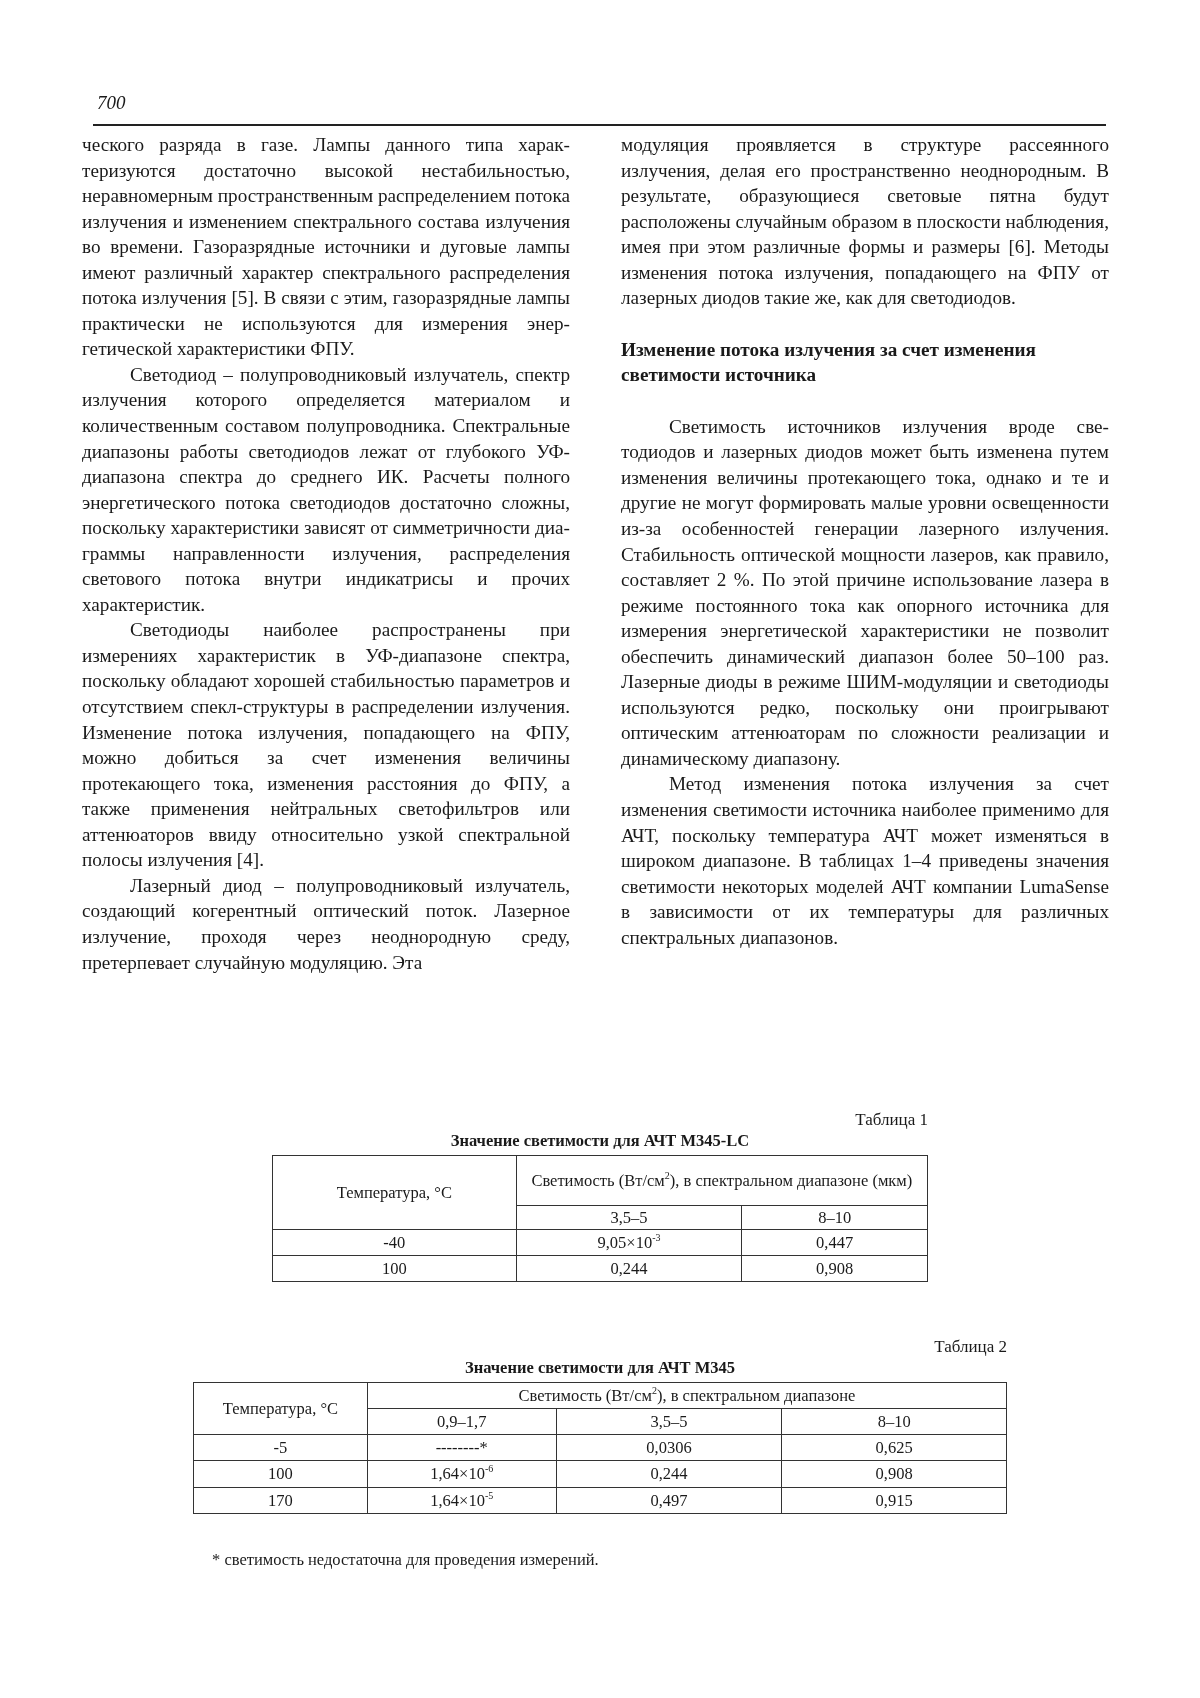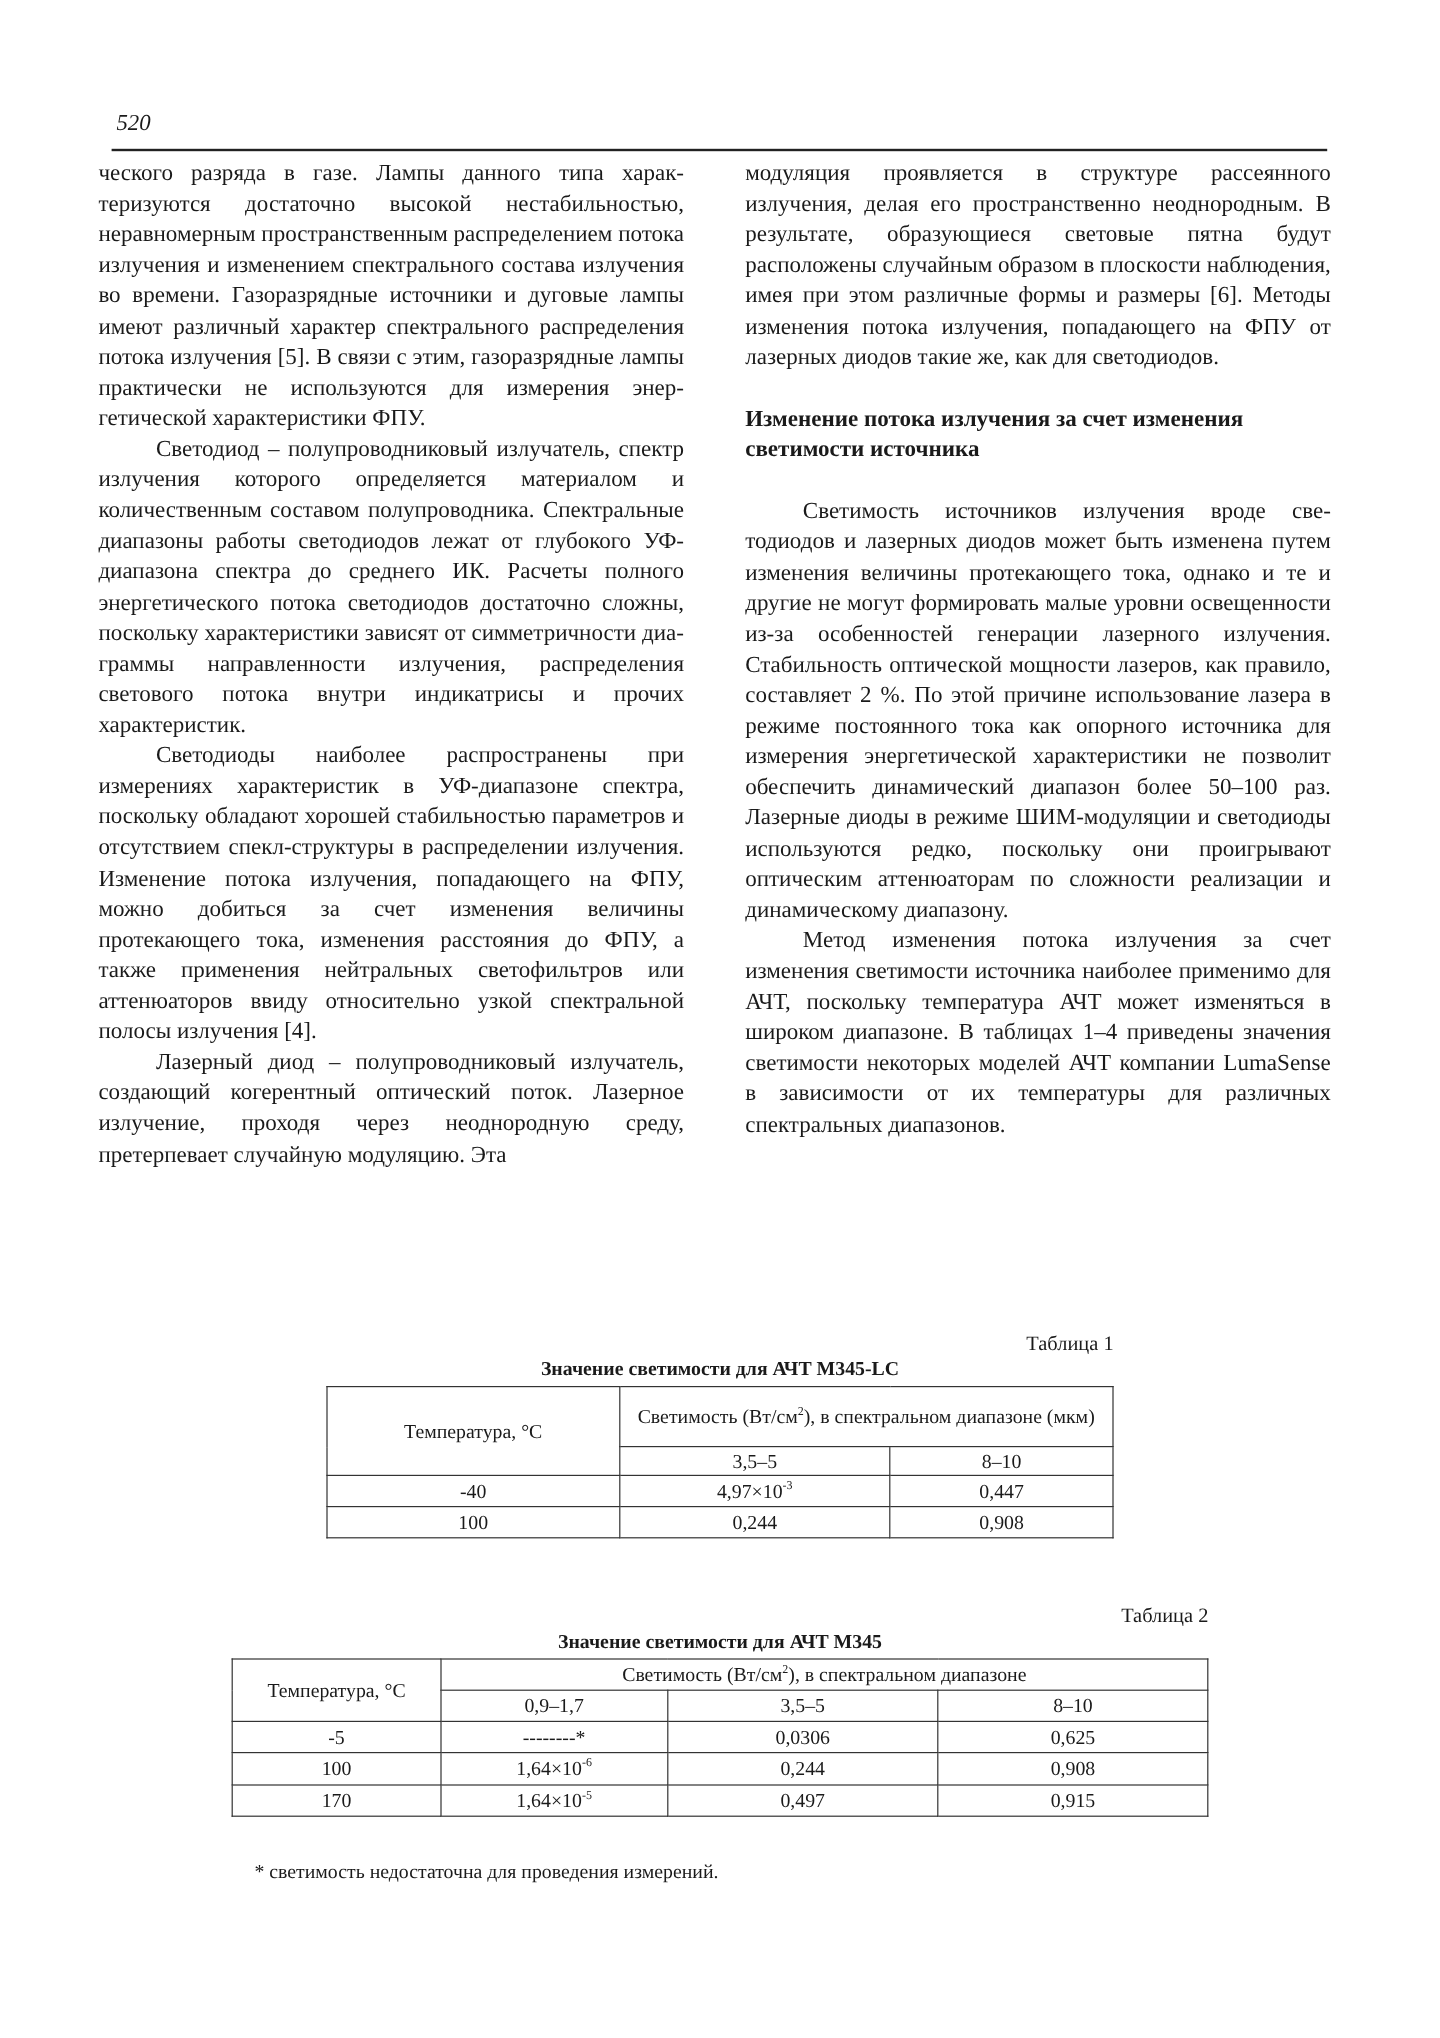--- a/index.html
+++ b/index.html
@@ -25,21 +25,21 @@
   .ttitle { position: absolute; font-size: 16.5px; font-weight: bold; text-align: center; }
   table.data { position: absolute; border-collapse: collapse; font-size: 16.5px; padding-left: 27px; }
   table.data td { border: 1.5px solid #333; text-align: center; padding: 0; line-height: 22px; }
   sup { font-size: 10px; line-height: 0; vertical-align: 7px; }
   .note { position: absolute; left: 212px; top: 1538px; font-size: 16.5px; margin-top: 12px; }
 </style>
 </head>
 <body>
 
 <div class="running-head">
-  <span class="pagenum">520</span>
+  <span class="pagenum">700</span>
 </div>
 <div class="head-rule"></div>
 
 <div class="col left">
   <p>ческого разряда в газе. Лампы данного типа харак­теризуются достаточно высокой нестабильностью, неравномерным пространственным распределени­ем потока излучения и изменением спектрального состава излучения во времени. Газоразрядные ис­точники и дуговые лампы имеют различный ха­рактер спектрального распределения потока излу­чения [5]. В связи с этим, газоразрядные лампы практически не используются для измерения энер­гетической характеристики ФПУ.</p>
   <p class="indent">Светодиод – полупроводниковый излучатель, спектр излучения которого определяется материа­лом и количественным составом полупроводника. Спектральные диапазоны работы светодиодов ле­жат от глубокого УФ-диапазона спектра до сред­него ИК. Расчеты полного энергетического потока светодиодов достаточно сложны, поскольку ха­рактеристики зависят от симметричности диа­граммы направленности излучения, распределения светового потока внутри индикатрисы и прочих характеристик.</p>
   <p class="indent">Светодиоды наиболее распространены при измерениях характеристик в УФ-диапазоне спек­тра, поскольку обладают хорошей стабильностью параметров и отсутствием спекл-структуры в рас­пределении излучения. Изменение потока излуче­ния, попадающего на ФПУ, можно добиться за счет изменения величины протекающего тока, из­менения расстояния до ФПУ, а также применения нейтральных светофильтров или аттенюаторов ввиду относительно узкой спектральной полосы излучения [4].</p>
   <p class="indent">Лазерный диод – полупроводниковый излуча­тель, создающий когерентный оптический поток. Лазерное излучение, проходя через неоднородную среду, претерпевает случайную модуляцию. Эта</p>
 </div>
 
@@ -64,21 +64,21 @@
       <tr style="height:50px;">
     <td rowspan="2">Температура, °С</td>
     <td colspan="2"><span>Светимость (Вт/см</span><sup>2</sup><span>), в спектральном диапазоне (мкм)</span></td>
   </tr>
   <tr style="height:24px;">
     <td>3,5–5</td>
     <td>8–10</td>
   </tr>
   <tr style="height:26px;">
     <td>-40</td>
-    <td><span>4,97×10</span><sup>-3</sup></td>
+    <td><span>9,05×10</span><sup>-3</sup></td>
     <td>0,447</td>
   </tr>
   <tr style="height:26px;">
     <td>100</td>
     <td><span>0,244</span><sup></sup></td>
     <td>0,908</td>
   </tr>
 </tbody>
   </table>
 

